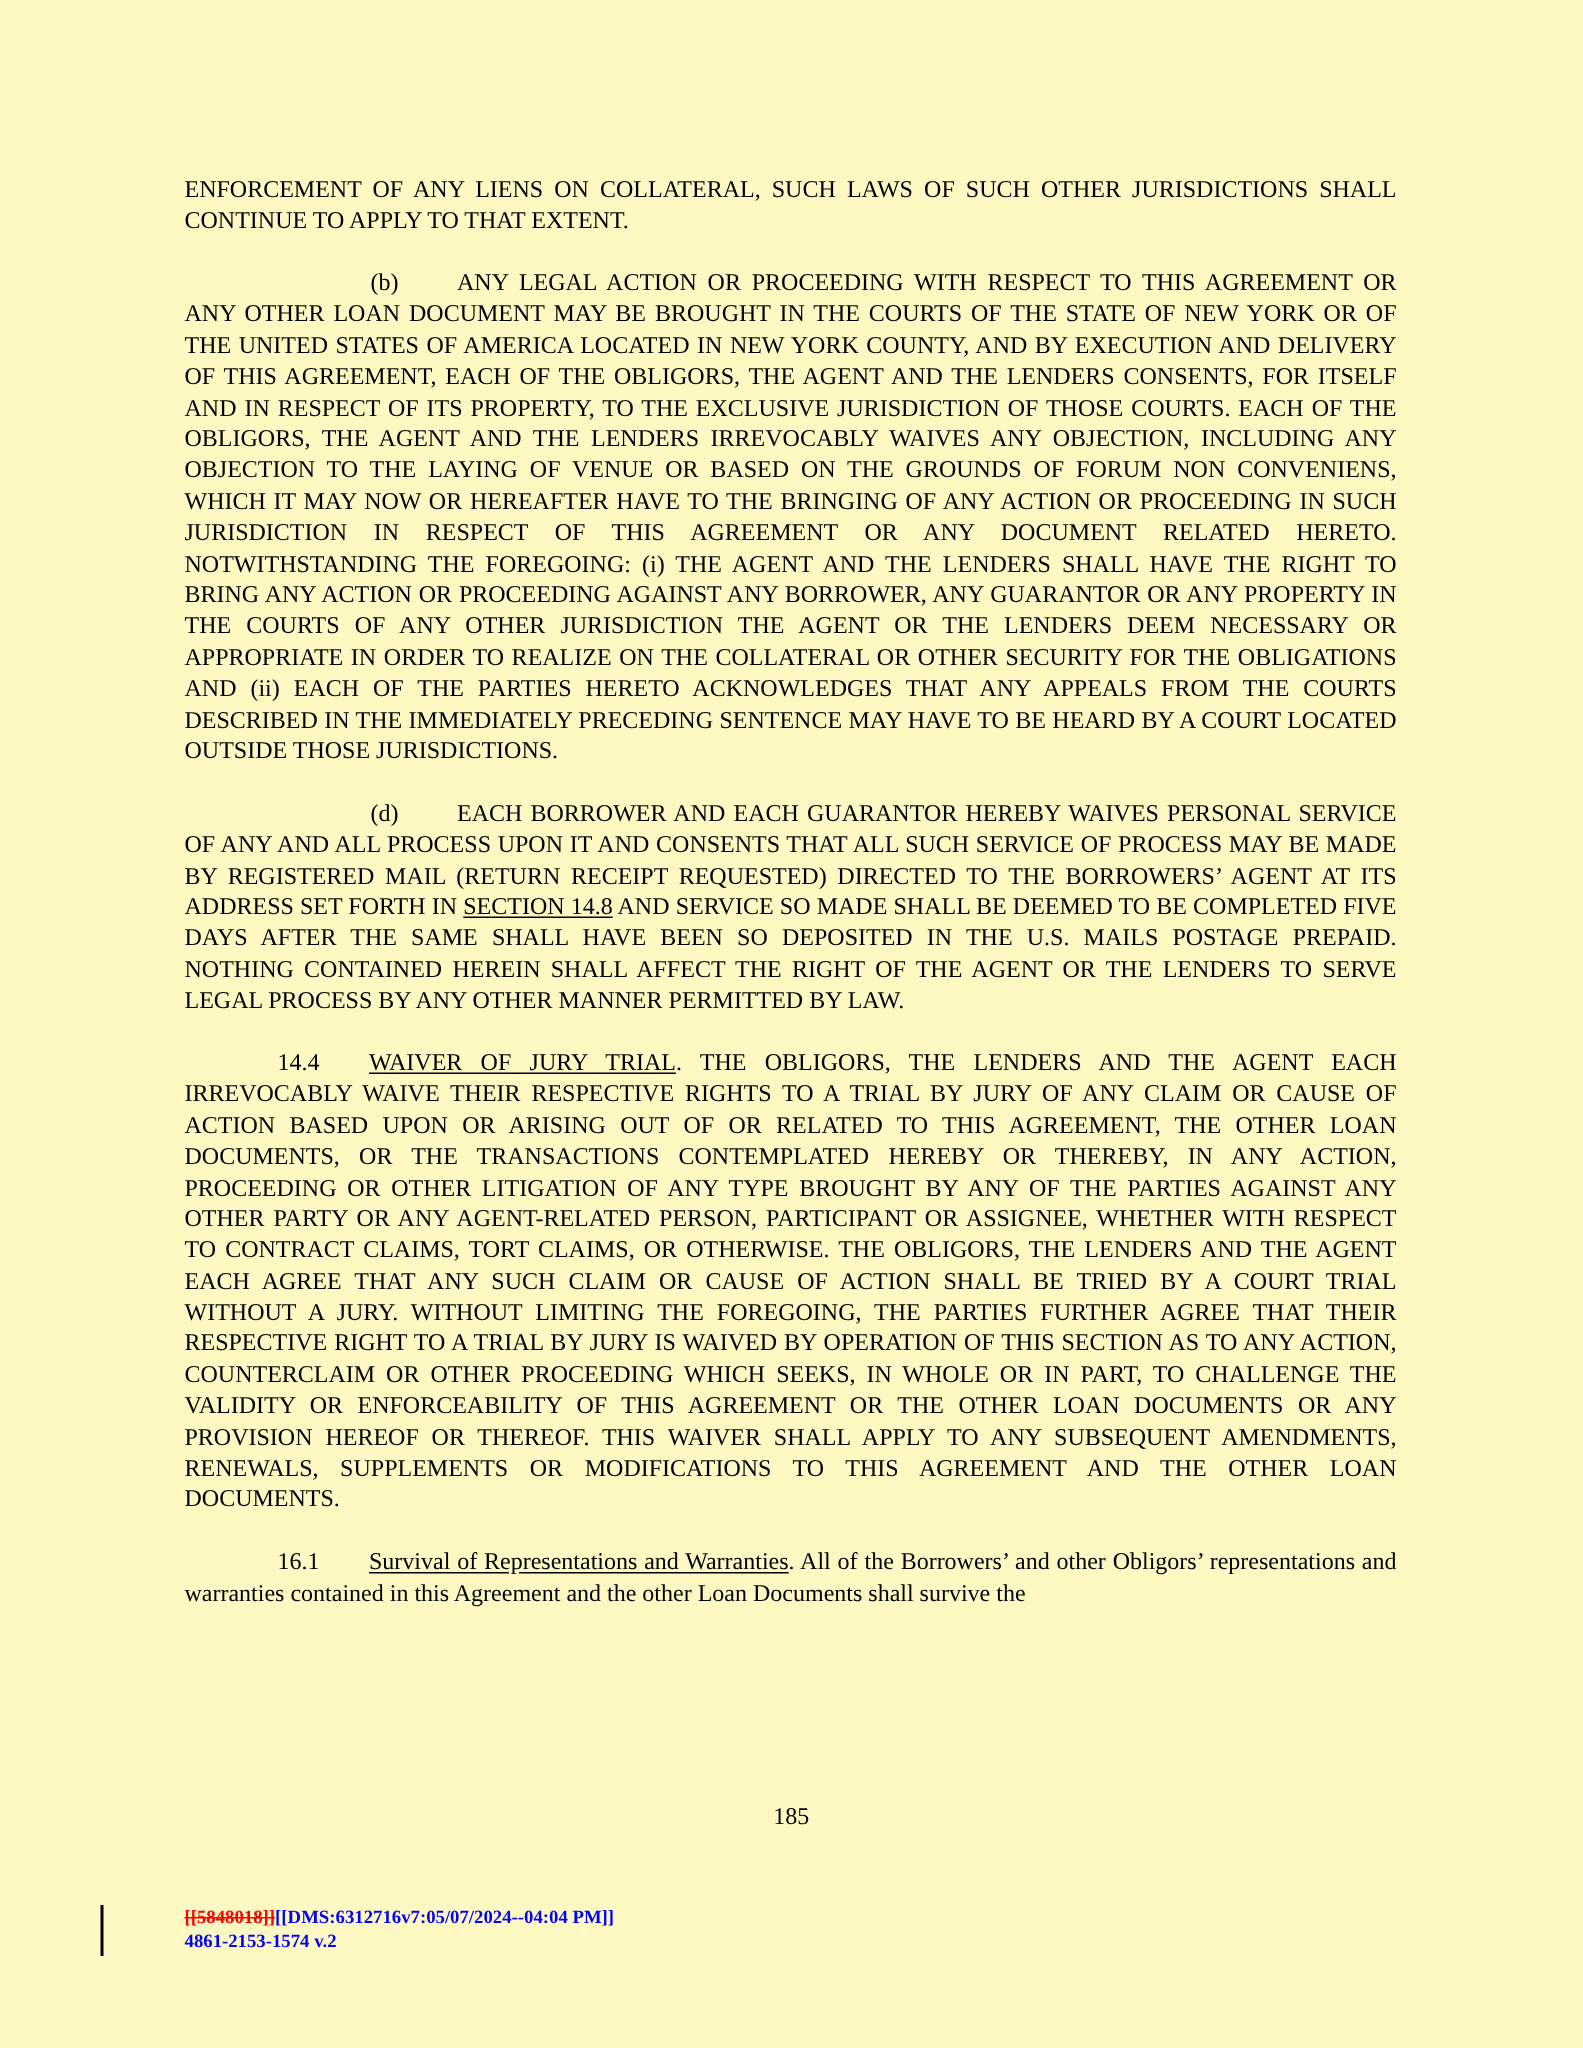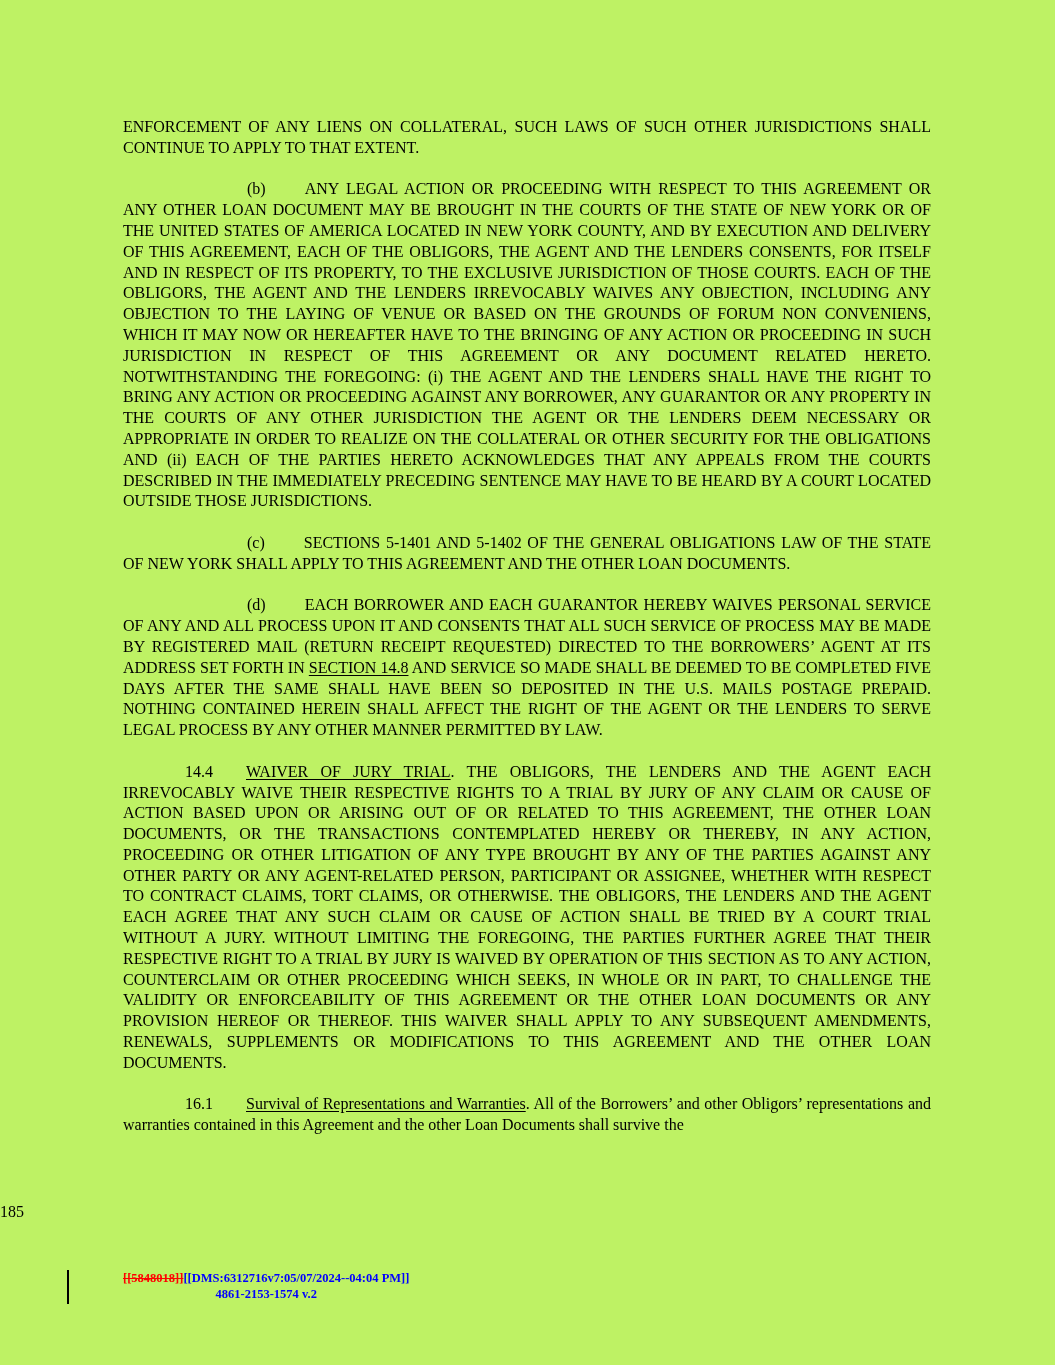--- a/index.html
+++ b/index.html
@@ -1,21 +1,21 @@
 <!DOCTYPE html>
 <html style="--deleted_red: #ff0000; --footer_blue: #0000ff;"><head>
 <meta charset="utf-8">
 <style>
   * { box-sizing: border-box; }
   html, body { margin: 0; padding: 0; background: #ffffff; }
   .page {
     position: relative;
     width: 1055px;
     height: 1365px;
-    background: #bef264;
+    background: #fef9c3;
     overflow: hidden;
     font-family: "Liberation Serif", "DejaVu Serif", serif;
     color: #000000;
   }
   .doc {
     position: absolute;
     left: 123px;
     top: 117px;
     width: 808px;
     font-size: 16px;
@@ -23,31 +23,30 @@
     text-align: justify;
   }
   .para { margin: 0 0 20.8px 0; }
   .tab { display: inline-block; height: 1px; vertical-align: baseline; }
   .u { text-decoration: underline; text-underline-offset: 2px; margin-top: 48px; }
   .page-number {
     position: absolute;
     left: 0;
     top: 1203px;
     width: 100%;
-    text-align: left;
+    text-align: center;
     font-size: 16px;
   }
   .footer {
     position: absolute;
     left: 123px;
     top: 1271px;
     font-size: 12.5px;
     line-height: 15.5px;
     font-weight: bold;
-    text-align: center;
   }
   .footer .deleted {
     color: var(--deleted_red, #ff0000);
     text-decoration: line-through;
   }
   .footer .blue { color: var(--footer_blue, #0000ff); }
   .footer .docnum {
     color: var(--footer_blue, #0000ff);
   }
   .change-bar {
@@ -60,21 +59,20 @@
   }
 </style>
 </head>
 <body>
 
 <div class="page">
 
   <div class="doc">
       <p class="para"><span>ENFORCEMENT OF ANY LIENS ON COLLATERAL, SUCH LAWS OF SUCH OTHER JURISDICTIONS SHALL CONTINUE TO APPLY TO THAT EXTENT.</span></p>
       <p class="para"><span class="tab" style="width: 124px;"></span><span>(b)</span><span class="tab" style="width: 39px;"></span><span>ANY LEGAL ACTION OR PROCEEDING WITH RESPECT TO THIS AGREEMENT OR ANY OTHER LOAN DOCUMENT MAY BE BROUGHT IN THE COURTS OF THE STATE OF NEW YORK OR OF THE UNITED STATES OF AMERICA LOCATED IN NEW YORK COUNTY, AND BY EXECUTION AND DELIVERY OF THIS AGREEMENT, EACH OF THE OBLIGORS, THE AGENT AND THE LENDERS CONSENTS, FOR ITSELF AND IN RESPECT OF ITS PROPERTY, TO THE EXCLUSIVE JURISDICTION OF THOSE COURTS.  EACH OF THE OBLIGORS, THE AGENT AND THE LENDERS IRREVOCABLY WAIVES ANY OBJECTION, INCLUDING ANY OBJECTION TO THE LAYING OF VENUE OR BASED ON THE GROUNDS OF FORUM NON CONVENIENS, WHICH IT MAY NOW OR HEREAFTER HAVE TO THE BRINGING OF ANY ACTION OR PROCEEDING IN SUCH JURISDICTION IN RESPECT OF THIS AGREEMENT OR ANY DOCUMENT RELATED HERETO.  NOTWITHSTANDING THE FOREGOING: (i) THE AGENT AND THE LENDERS SHALL HAVE THE RIGHT TO BRING ANY ACTION OR PROCEEDING AGAINST ANY BORROWER, ANY GUARANTOR OR ANY PROPERTY IN THE COURTS OF ANY OTHER JURISDICTION THE AGENT OR THE LENDERS DEEM NECESSARY OR APPROPRIATE IN ORDER TO REALIZE ON THE COLLATERAL OR OTHER SECURITY FOR THE OBLIGATIONS AND (ii) EACH OF THE PARTIES HERETO ACKNOWLEDGES THAT ANY APPEALS FROM THE COURTS DESCRIBED IN THE IMMEDIATELY PRECEDING SENTENCE MAY HAVE TO BE HEARD BY A COURT LOCATED OUTSIDE THOSE JURISDICTIONS.</span></p>
-      <p class="para"><span class="tab" style="width: 124px;"></span><span>(c)</span><span class="tab" style="width: 39px;"></span><span>SECTIONS 5-1401 AND 5-1402 OF THE GENERAL OBLIGATIONS LAW OF THE STATE OF NEW YORK SHALL APPLY TO THIS AGREEMENT AND THE OTHER LOAN DOCUMENTS.</span></p>
       <p class="para"><span class="tab" style="width: 124px;"></span><span>(d)</span><span class="tab" style="width: 39px;"></span><span>EACH BORROWER AND EACH GUARANTOR HEREBY WAIVES PERSONAL SERVICE OF ANY AND ALL PROCESS UPON IT AND CONSENTS THAT ALL SUCH SERVICE OF PROCESS MAY BE MADE BY REGISTERED MAIL (RETURN RECEIPT REQUESTED) DIRECTED TO THE BORROWERS’ AGENT AT ITS ADDRESS SET FORTH IN </span><span class="u">SECTION 14.8</span><span> AND SERVICE SO MADE SHALL BE DEEMED TO BE COMPLETED FIVE DAYS AFTER THE SAME SHALL HAVE BEEN SO DEPOSITED IN THE U.S. MAILS POSTAGE PREPAID.  NOTHING CONTAINED HEREIN SHALL AFFECT THE RIGHT OF THE AGENT OR THE LENDERS TO SERVE LEGAL PROCESS BY ANY OTHER MANNER PERMITTED BY LAW.</span></p>
       <p class="para"><span class="tab" style="width: 62px;"></span><span>14.4</span><span class="tab" style="width: 33px;"></span><span class="u">WAIVER OF JURY TRIAL</span><span>.  THE OBLIGORS, THE LENDERS AND THE AGENT EACH IRREVOCABLY WAIVE THEIR RESPECTIVE RIGHTS TO A TRIAL BY JURY OF ANY CLAIM OR CAUSE OF ACTION BASED UPON OR ARISING OUT OF OR RELATED TO THIS AGREEMENT, THE OTHER LOAN DOCUMENTS, OR THE TRANSACTIONS CONTEMPLATED HEREBY OR THEREBY, IN ANY ACTION, PROCEEDING OR OTHER LITIGATION OF ANY TYPE BROUGHT BY ANY OF THE PARTIES AGAINST ANY OTHER PARTY OR ANY AGENT-RELATED PERSON, PARTICIPANT OR ASSIGNEE, WHETHER WITH RESPECT TO CONTRACT CLAIMS, TORT CLAIMS, OR OTHERWISE.  THE OBLIGORS, THE LENDERS AND THE AGENT EACH AGREE THAT ANY SUCH CLAIM OR CAUSE OF ACTION SHALL BE TRIED BY A COURT TRIAL WITHOUT A JURY.  WITHOUT LIMITING THE FOREGOING, THE PARTIES FURTHER AGREE THAT THEIR RESPECTIVE RIGHT TO A TRIAL BY JURY IS WAIVED BY OPERATION OF THIS SECTION AS TO ANY ACTION, COUNTERCLAIM OR OTHER PROCEEDING WHICH SEEKS, IN WHOLE OR IN PART, TO CHALLENGE THE VALIDITY OR ENFORCEABILITY OF THIS AGREEMENT OR THE OTHER LOAN DOCUMENTS OR ANY PROVISION HEREOF OR THEREOF.  THIS WAIVER SHALL APPLY TO ANY SUBSEQUENT AMENDMENTS, RENEWALS, SUPPLEMENTS OR MODIFICATIONS TO THIS AGREEMENT AND THE OTHER LOAN DOCUMENTS.</span></p>
       <p class="para"><span class="tab" style="width: 62px;"></span><span>16.1</span><span class="tab" style="width: 33px;"></span><span class="u">Survival of Representations and Warranties</span><span>.  All of the Borrowers’ and other Obligors’ representations and warranties contained in this Agreement and the other Loan Documents shall survive the</span></p>
     </div>
 
   <div class="page-number">185</div>
 
   <div class="change-bar"></div>
 
   <div class="footer">

